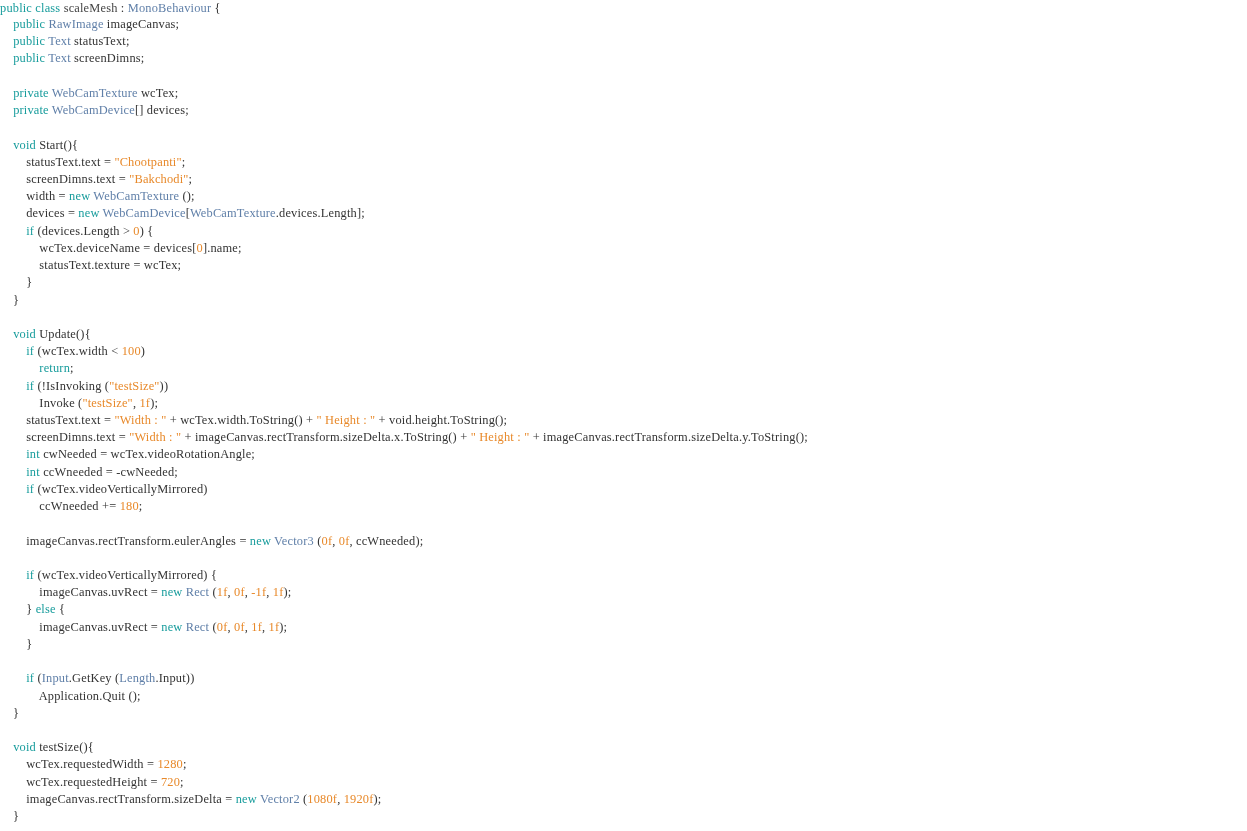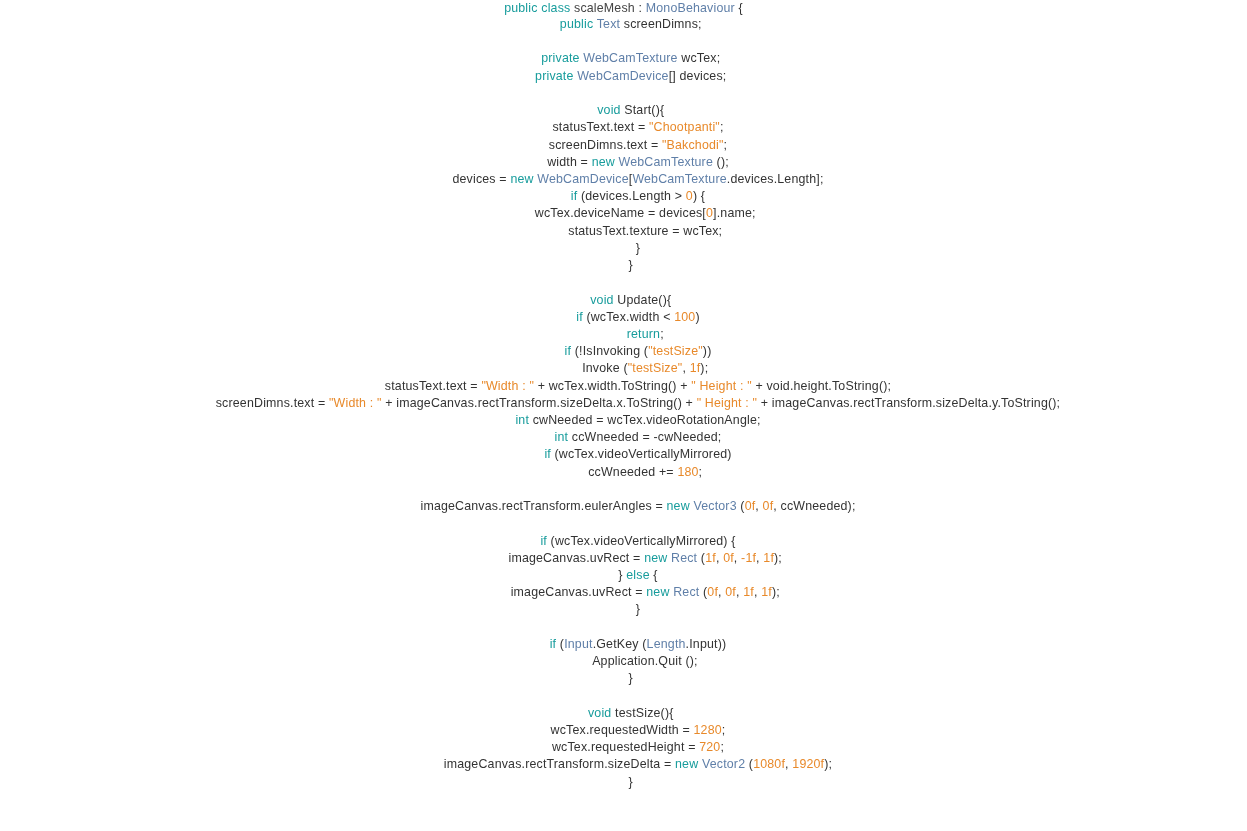--- a/index.html
+++ b/index.html
@@ -22,37 +22,38 @@
     background: #ffffff;
     overflow: hidden;
   }
   .code-line {
     height: 17.22px;
     line-height: 17.22px;
     font-size: 12.4px;
     letter-spacing: 0.18px;
     white-space: pre;
     color: #333333;
-    font-family: Liberation Sans, sans-serif;
-    text-align: center;
+    font-family: Liberation Serif, serif;
   }
   .code-line:first-child { line-height: 16px; height: 16px; }
   
   .t-kw   { color: #179c9c; }
   .t-type { color: #5f7fa8; }
   .t-str  { color: #e8892a; }
   .t-num  { color: #e8892a; }
   .t-plain{ color: #333333; }
   .t-cls  { color: #444444; }
 </style>
 </head>
 <body>
 
 <div id="code-view">
     <div class="code-line"><span class="t-kw">public</span><span class="t-plain"> </span><span class="t-kw">class</span><span class="t-plain"> </span><span class="t-cls">scaleMesh</span><span class="t-plain"> : </span><span class="t-type">MonoBehaviour</span><span class="t-plain"> {</span></div>
+    <div class="code-line"><span class="t-plain">    </span><span class="t-kw">public</span><span class="t-plain"> </span><span class="t-type">RawImage</span><span class="t-plain"> imageCanvas;</span></div>
+    <div class="code-line"><span class="t-plain">    </span><span class="t-kw">public</span><span class="t-plain"> </span><span class="t-type">Text</span><span class="t-plain"> statusText;</span></div>
     <div class="code-line"><span class="t-plain">    </span><span class="t-kw">public</span><span class="t-plain"> </span><span class="t-type">Text</span><span class="t-plain"> screenDimns;</span></div>
     <div class="code-line">&nbsp;</div>
     <div class="code-line"><span class="t-plain">    </span><span class="t-kw">private</span><span class="t-plain"> </span><span class="t-type">WebCamTexture</span><span class="t-plain"> wcTex;</span></div>
     <div class="code-line"><span class="t-plain">    </span><span class="t-kw">private</span><span class="t-plain"> </span><span class="t-type">WebCamDevice</span><span class="t-plain">[] devices;</span></div>
     <div class="code-line">&nbsp;</div>
     <div class="code-line"><span class="t-plain">    </span><span class="t-kw">void</span><span class="t-plain"> Start(){</span></div>
     <div class="code-line"><span class="t-plain">        statusText.text = </span><span class="t-str">"Chootpanti"</span><span class="t-plain">;</span></div>
     <div class="code-line"><span class="t-plain">        screenDimns.text = </span><span class="t-str">"Bakchodi"</span><span class="t-plain">;</span></div>
     <div class="code-line"><span class="t-plain">        width = </span><span class="t-kw">new</span><span class="t-plain"> </span><span class="t-type">WebCamTexture</span><span class="t-plain"> ();</span></div>
     <div class="code-line"><span class="t-plain">        devices = </span><span class="t-kw">new</span><span class="t-plain"> </span><span class="t-type">WebCamDevice</span><span class="t-plain">[</span><span class="t-type">WebCamTexture</span><span class="t-plain">.devices.Length];</span></div>

